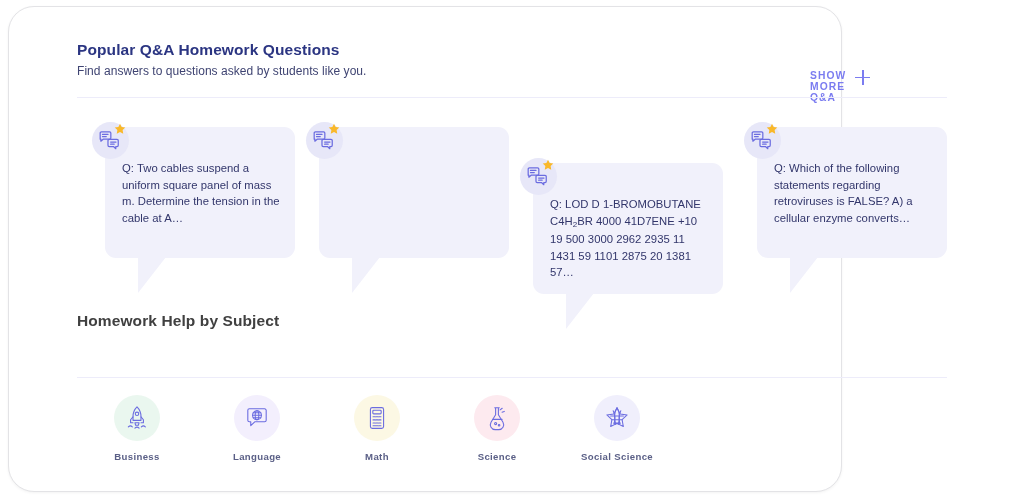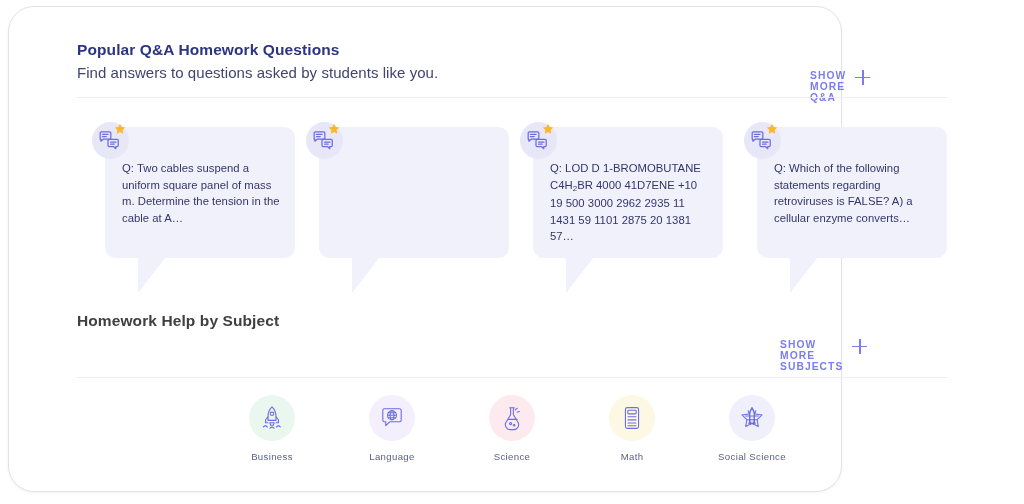--- a/index.html
+++ b/index.html
@@ -35,21 +35,21 @@
     top: 34px;
     font-size: 15.5px;
     font-weight: bold;
     color: #2b3582;
     letter-spacing: 0.1px;
   }
   .qa-sub {
     position: absolute;
     left: 68px;
     top: 57px;
-    font-size: 15px;
+    font-size: 12px;
     color: #3f4472;
     letter-spacing: 0.05px;
   }
 
   .show-more {
     position: absolute;
     display: flex;
     align-items: flex-start;
     gap: 9px;
     cursor: pointer;
@@ -166,22 +166,23 @@
     color: #404040;
     letter-spacing: 0.1px;
   }
 
   #subjects {
     position: absolute;
     left: 68px;
     top: 388px;
     width: 870px;
     display: flex;
-    justify-content: center;
+    justify-content: flex-start;
     align-items: flex-start;
+    font-weight: bold;
   }
   .subject {
     width: 120px;
     display: flex;
     flex-direction: column;
     align-items: center;
     cursor: pointer;
   }
   .subj-icon-wrap {
     width: 46px;
@@ -238,21 +239,21 @@
               <path d="M1.2 2.2a1.3 1.3 0 011.3-1.3h8.6a1.3 1.3 0 011.3 1.3v5.1a1.3 1.3 0 01-1.3 1.3H4.3L1.9 10.7V8.6h-.7z"></path>
               <line x1="3.6" y1="3.6" x2="9.4" y2="3.6"></line>
               <line x1="3.6" y1="5.9" x2="7.6" y2="5.9"></line>
               <path d="M9.4 10.1a1.3 1.3 0 011.3-1.3h8.2a1.3 1.3 0 011.3 1.3v5a1.3 1.3 0 01-1.3 1.3h-1.3v2.2l-2.4-2.2h-4.5a1.3 1.3 0 01-1.3-1.3z"></path>
               <line x1="12.2" y1="11.6" x2="17.8" y2="11.6"></line>
               <line x1="12.2" y1="13.9" x2="15.9" y2="13.9"></line>
             </svg></span><span><svg class="star-svg" viewBox="0 0 12 12">
               <path d="M6 .7l1.62 3.3 3.64.53-2.63 2.57.62 3.62L6 9.01 2.75 10.72l.62-3.62L.74 4.53l3.64-.53z" fill="#f9b82a"></path>
             </svg></span></div>
       </div>
-      <div class="qa-card" style="left: 524px;">
+      <div class="qa-card" style="left: 524px; margin-top: 36px;">
         <div class="bubble"></div>
         <div class="tail"></div>
         <div class="qa-text">Q: LOD D 1-BROMOBUTANE C4H<sub>2</sub>BR 4000 41D7ENE +10 19 500 3000 2962 2935 11 1431 59 1101 2875 20 1381 57…</div>
         <div class="qa-icon-badge"><span><svg class="chat-svg" viewBox="0 0 22 20" fill="none" stroke="#6b6ce0" stroke-width="1.3" stroke-linecap="round" stroke-linejoin="round">
               <path d="M1.2 2.2a1.3 1.3 0 011.3-1.3h8.6a1.3 1.3 0 011.3 1.3v5.1a1.3 1.3 0 01-1.3 1.3H4.3L1.9 10.7V8.6h-.7z"></path>
               <line x1="3.6" y1="3.6" x2="9.4" y2="3.6"></line>
               <line x1="3.6" y1="5.9" x2="7.6" y2="5.9"></line>
               <path d="M9.4 10.1a1.3 1.3 0 011.3-1.3h8.2a1.3 1.3 0 011.3 1.3v5a1.3 1.3 0 01-1.3 1.3h-1.3v2.2l-2.4-2.2h-4.5a1.3 1.3 0 01-1.3-1.3z"></path>
               <line x1="12.2" y1="11.6" x2="17.8" y2="11.6"></line>
               <line x1="12.2" y1="13.9" x2="15.9" y2="13.9"></line>
@@ -272,24 +273,20 @@
               <line x1="12.2" y1="11.6" x2="17.8" y2="11.6"></line>
               <line x1="12.2" y1="13.9" x2="15.9" y2="13.9"></line>
             </svg></span><span><svg class="star-svg" viewBox="0 0 12 12">
               <path d="M6 .7l1.62 3.3 3.64.53-2.63 2.57.62 3.62L6 9.01 2.75 10.72l.62-3.62L.74 4.53l3.64-.53z" fill="#f9b82a"></path>
             </svg></span></div>
       </div>
     </div>
 
   <div class="subj-title">Homework Help by Subject</div>
 
-  <div class="show-more" id="show-more-subjects">
-    <span class="sm-label">SHOW MORE SUBJECTS</span>
-    <span class="sm-plus"></span>
-  </div>
 
   <div class="divider" id="divider-bottom"></div>
 
   <div id="subjects">
       <div class="subject">
         <div class="subj-icon-wrap" style="background: rgb(234, 247, 239);">
           <svg viewBox="0 0 30 30" width="26" height="26" fill="none" stroke="#6b6ce0" stroke-width="1.25" stroke-linecap="round" stroke-linejoin="round">
             <path d="M15 2.2c3.1 3 4.6 7 4.6 11.2v4.3h-9.2v-4.3C10.4 9.2 11.9 5.2 15 2.2z"></path>
             <circle cx="15" cy="10.2" r="2"></circle>
             <path d="M10.4 13.8L7.6 17v3.4h2.8M19.6 13.8L22.4 17v3.4h-2.8"></path>
@@ -304,32 +301,20 @@
           <svg viewBox="0 0 30 30" width="26" height="26" fill="none" stroke="#6b6ce0" stroke-width="1.25" stroke-linecap="round" stroke-linejoin="round">
             <path d="M4.4 6.2a1.8 1.8 0 011.8-1.8h17.6a1.8 1.8 0 011.8 1.8v11.4a1.8 1.8 0 01-1.8 1.8H12.4l-4.6 4.4v-4.4H6.2a1.8 1.8 0 01-1.8-1.8z"></path>
             <circle cx="15" cy="11.8" r="5.1"></circle>
             <ellipse cx="15" cy="11.8" rx="2.1" ry="5.1"></ellipse>
             <line x1="9.9" y1="11.8" x2="20.1" y2="11.8"></line>
             <line x1="10.6" y1="8.9" x2="19.4" y2="8.9"></line>
             <line x1="10.6" y1="14.7" x2="19.4" y2="14.7"></line>
           </svg>
         </div>
         <div class="subj-label">Language</div>
-      </div>
-      <div class="subject">
-        <div class="subj-icon-wrap" style="background: rgb(253, 234, 239);">
-          <svg viewBox="0 0 30 30" width="26" height="26" fill="none" stroke="#6b6ce0" stroke-width="1.25" stroke-linecap="round" stroke-linejoin="round">
-            <path d="M12.4 3.2h5.2M13.4 3.2v8.1L8.1 20a5.6 5.6 0 004.8 8.4h4.2A5.6 5.6 0 0021.9 20l-5.3-8.7V3.2"></path>
-            <path d="M10.2 16.6h10.6"></path>
-            <circle cx="13.4" cy="21.4" r="1.2"></circle>
-            <circle cx="17.4" cy="23.4" r="0.9"></circle>
-            <path d="M18.6 5.6l2.4-1.8M20.8 8.3l2.6-.9"></path>
-          </svg>
-        </div>
-        <div class="subj-label">Science</div>
       </div>
       <div class="subject">
         <div class="subj-icon-wrap" style="background: rgb(252, 248, 228);">
           <svg viewBox="0 0 30 30" width="26" height="26" fill="none" stroke="#6b6ce0" stroke-width="1.25" stroke-linecap="round" stroke-linejoin="round">
             <rect x="7.4" y="3" width="15.2" height="24" rx="2.2"></rect>
             <rect x="10.2" y="6" width="9.6" height="4.2" rx="1"></rect>
             <line x1="10.4" y1="13.6" x2="13" y2="13.6"></line>
             <line x1="13.8" y1="13.6" x2="16.2" y2="13.6"></line>
             <line x1="17" y1="13.6" x2="19.6" y2="13.6"></line>
             <line x1="10.4" y1="17.2" x2="13" y2="17.2"></line>
@@ -338,20 +323,32 @@
             <line x1="10.4" y1="20.8" x2="13" y2="20.8"></line>
             <line x1="13.8" y1="20.8" x2="16.2" y2="20.8"></line>
             <line x1="17" y1="20.8" x2="19.6" y2="20.8"></line>
             <line x1="10.4" y1="24" x2="16.2" y2="24"></line>
             <line x1="17" y1="24" x2="19.6" y2="24"></line>
           </svg>
         </div>
         <div class="subj-label">Math</div>
       </div>
       <div class="subject">
+        <div class="subj-icon-wrap" style="background: rgb(253, 234, 239);">
+          <svg viewBox="0 0 30 30" width="26" height="26" fill="none" stroke="#6b6ce0" stroke-width="1.25" stroke-linecap="round" stroke-linejoin="round">
+            <path d="M12.4 3.2h5.2M13.4 3.2v8.1L8.1 20a5.6 5.6 0 004.8 8.4h4.2A5.6 5.6 0 0021.9 20l-5.3-8.7V3.2"></path>
+            <path d="M10.2 16.6h10.6"></path>
+            <circle cx="13.4" cy="21.4" r="1.2"></circle>
+            <circle cx="17.4" cy="23.4" r="0.9"></circle>
+            <path d="M18.6 5.6l2.4-1.8M20.8 8.3l2.6-.9"></path>
+          </svg>
+        </div>
+        <div class="subj-label">Science</div>
+      </div>
+      <div class="subject">
         <div class="subj-icon-wrap" style="background: rgb(240, 239, 252);">
           <svg viewBox="0 0 30 30" width="26" height="26" fill="none" stroke="#6b6ce0" stroke-width="1.2" stroke-linecap="round" stroke-linejoin="round">
             <path d="M15 3.2l3.7 7.2 8 1.1-5.8 5.5 1.4 7.9L15 21.2l-7.3 3.7 1.4-7.9-5.8-5.5 8-1.1z"></path>
             <path d="M7.6 12.6h14.8M9.2 16.9h11.6M11.2 20.9h7.6"></path>
             <path d="M15 3.2c-2.6 4.4-3.4 12.3-1.4 19.4M15 3.2c2.6 4.4 3.4 12.3 1.4 19.4"></path>
             <path d="M10.6 6.6c1.7 3.4 2.2 10 1.2 15.3M19.4 6.6c-1.7 3.4-2.2 10-1.2 15.3"></path>
           </svg>
         </div>
         <div class="subj-label">Social Science</div>
       </div>

